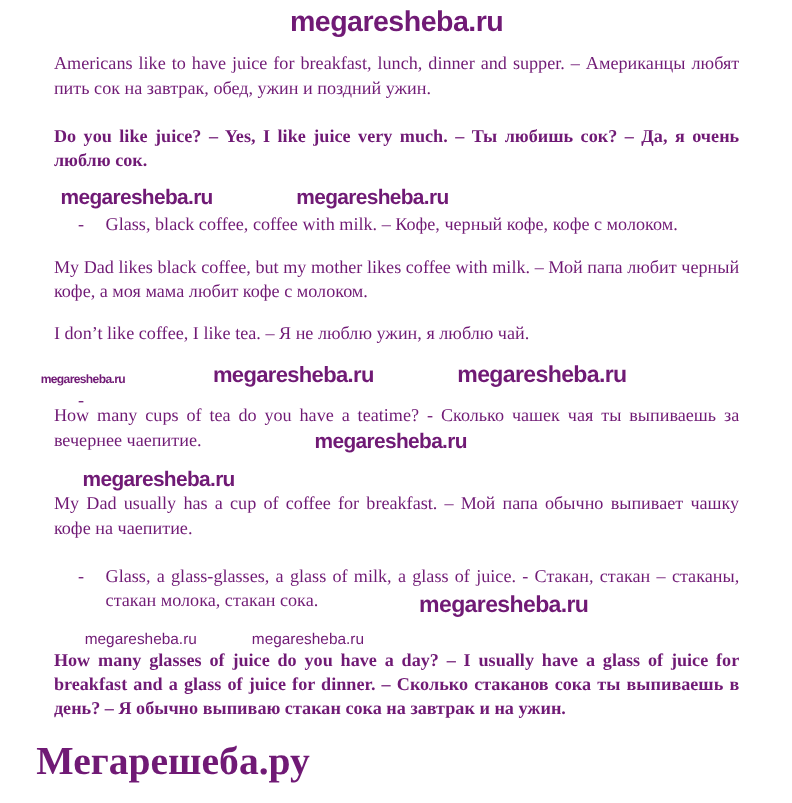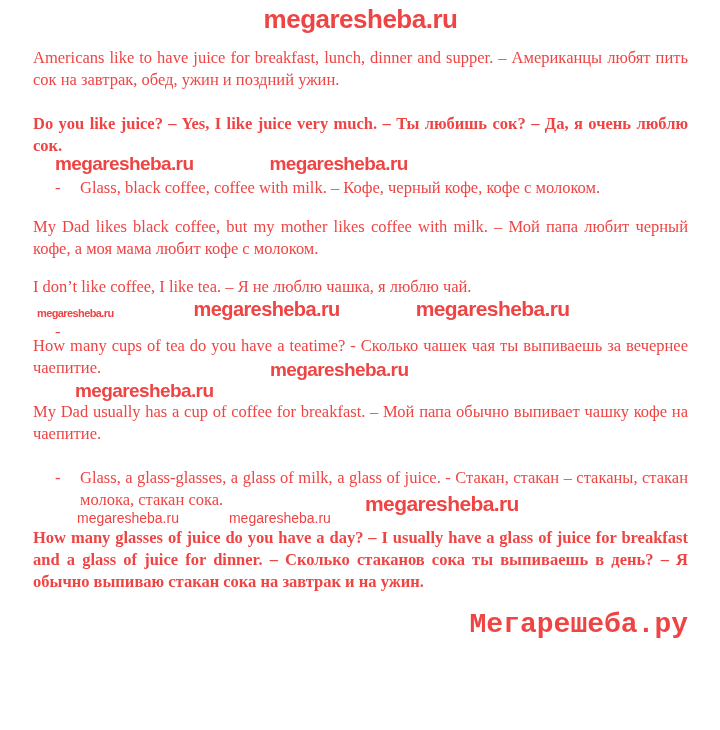--- a/index.html
+++ b/index.html
@@ -1,34 +1,34 @@
 <!DOCTYPE html>
 <html><head>
 <meta charset="utf-8">
 <style>
   html,body { margin:0; padding:0; background:#fff; }
   .page {
     position:relative;
     width:720px; height:730px;
-    background:#ffffff; color:#ef4444;
+    background:#ffffff; color:#701a75;
     font-family:"Liberation Serif", serif;
     font-size:16.5px;
     box-sizing:border-box;
     padding:0 32px 0 33px;
     overflow:hidden;
   }
   .heading {
     font-family:"Liberation Sans", sans-serif;
     font-weight:bold;
     font-size:26px;
     text-align:center;
     letter-spacing:-0.5px;
     margin:4px 0 0;
   }
-  p { line-height:22px; text-align:justify; margin:0; }
+  p { line-height:22px; text-align:justify; margin:16px; }
   .wm {
     font-family:"Liberation Sans", sans-serif;
     font-weight:bold;
     white-space:nowrap;
     letter-spacing:-0.6px;
     line-height:1;
   }
   .p1 { margin-top:12px; }
   .p2 { margin-top:22px;font-weight:bold; }
   .wm-row1 { display:flex; align-items:flex-end; height:18px; margin-top:-2px; }
@@ -50,24 +50,24 @@
   .wm-d { font-size:19px; margin-left:42px; display:inline-block; }
   .p6 { margin-top:0; }
   .bullet3 { margin-top:22px; position:relative; }
   .bullet3 .wm-inline { position:absolute; left:332px; top:26px; font-size:21px; }
   .wm-row3 { display:flex; align-items:flex-end; height:15px; margin-top:-1px; }
   .wm-row3 .wm { font-weight:400; font-size:14px; letter-spacing:0; }
   .wm-3a { margin-left:44px; }
   .wm-3b { margin-left:50px; }
   .p7 { margin-top:2px;font-weight:bold; }
   .footer-heading {
-    font-family:Liberation Mono, monospace;
+    font-family:Liberation Serif, serif;
     font-weight:bold;
-    font-size:28px;
-    text-align:right;
+    font-size:36px;
+    text-align:left;
     margin:16px 0 0;
   }
 </style>
 </head>
 <body>
 
 <div class="page">
 
   <div class="heading">megaresheba.ru</div>
 
@@ -80,21 +80,21 @@
     <span class="wm wm-1b">megaresheba.ru</span>
   </div>
 
   <p class="bullet">
     <span class="dash">-</span>
     <span>Glass, black coffee, coffee with milk. – Кофе, черный кофе, кофе с молоком.</span>
   </p>
 
   <p class="p3">My Dad likes black coffee, but my mother likes coffee with milk. – Мой папа любит черный кофе, а моя мама любит кофе с молоком.</p>
 
-  <p class="p4">I don’t like coffee, I like tea. – Я не люблю чашка, я люблю чай.</p>
+  <p class="p4">I don’t like coffee, I like tea. – Я не люблю ужин, я люблю чай.</p>
 
   <div class="wm-row2">
     <span class="wm wm-2a">megaresheba.ru</span>
     <span class="wm wm-2b">megaresheba.ru</span>
     <span class="wm wm-2c">megaresheba.ru</span>
   </div>
 
   <p class="bullet bullet2">
     <span class="dash">-</span>
   </p>

